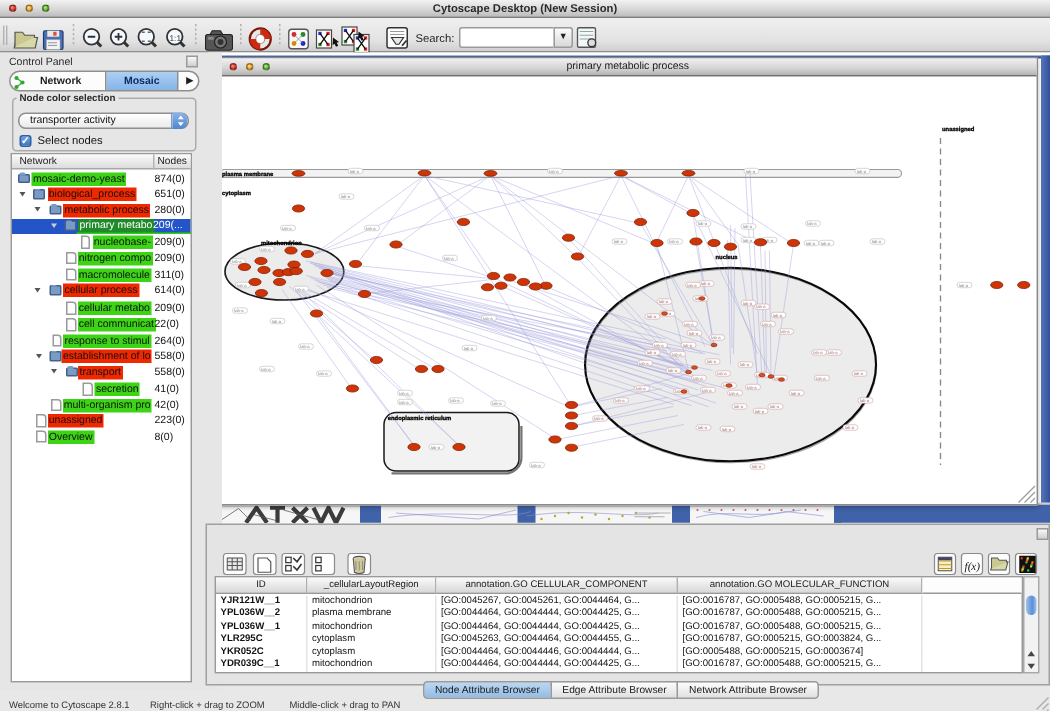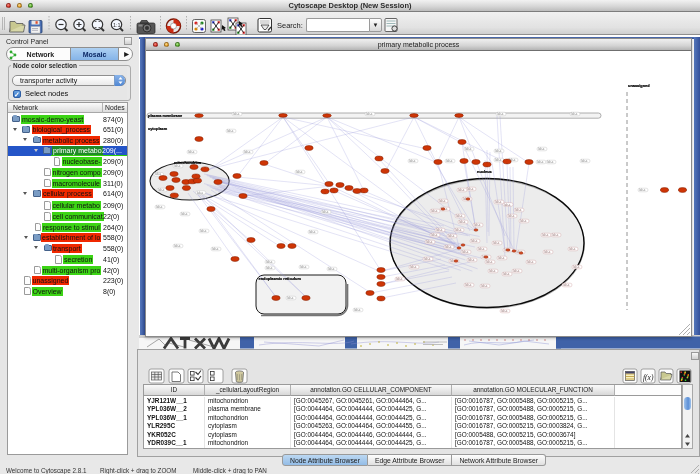--- a/index.html
+++ b/index.html
@@ -26,21 +26,21 @@
 .blue { background:linear-gradient(90deg,#5577bb,#33509a); }
 .blueh { background:linear-gradient(#5577bb,#33509a); }
 
 
 #netwin { left:145px; top:38px; width:547px; height:299px; background:#fff; border:1px solid #8a8a8a; box-shadow:0 1px 3px rgba(0,0,0,.3); }
 #nettitle { left:0; top:0; width:100%; height:12px; background:linear-gradient(#f0f0f0,#d4d4d4 60%,#b4b4b4); border-bottom:1px solid #6f6f6f; }
 #nettitle .title { width:100%; text-align:center; font-size:7px; color:#1a1a1a; line-height:11px; }
 .ilight { position:absolute; top:2.5px; width:5px; height:5px; border-radius:50%; border:0.5px solid rgba(0,0,0,.35); }
 
 
-#cpanel { left:0; top:35px; width:127px; height:427px; background:#e6e6e6; }
+#cpanel { left:0; top:35px; width:148px; height:427px; background:#e6e6e6; }
 #cpanel .ptitle { position:absolute; left:6px; top:2.5px; font-size:7px; color:#2a2a2a; }
 #cptabs { position:absolute; left:6px; top:12px; width:127px; height:14px; background:#fcfcfc; border:1px solid #8f8f8f; border-radius:7px; overflow:hidden; }
 #cptabs .seg { position:absolute; top:0; height:100%; font-size:7px; font-weight:bold; color:#1c1c1c; text-align:center; line-height:13px; }
 #groupbox { position:absolute; left:8px; top:30px; width:123px; height:36px; border:1px solid #ababab; border-radius:3px; }
 #grouplbl { position:absolute; left:11px; top:26.5px; font-size:6.5px; font-weight:bold; color:#2a2a2a; background:#e6e6e6; padding:0 2px; }
 #dropdown { position:absolute; left:12px; top:40px; width:114px; height:11px; background:linear-gradient(#ffffff,#eaeaea); border:1px solid #8f8f8f; border-radius:5px; font-size:7px; color:#111; line-height:10px; padding-left:7px; }
 #spinner { position:absolute; right:0px; top:-1px; width:11px; height:11px; border-radius:0 5px 5px 0; background:linear-gradient(#8ab4ea,#4f86d2); border-left:1px solid #7a9cc9; }
 #checkbox { position:absolute; left:13px; top:55px; width:8px; height:8px; background:linear-gradient(#6aa4e4,#3b77c4); border:1px solid #2f5fa5; border-radius:2px; color:#fff; font-size:7px; line-height:8px; text-align:center; font-weight:bold; }
 #checklbl { position:absolute; left:25px; top:54px; font-size:7.5px; color:#111; }
 #treebox { position:absolute; left:7px; top:67px; width:121px; height:353px; background:#fff; border:1px solid #9a9a9a; }

